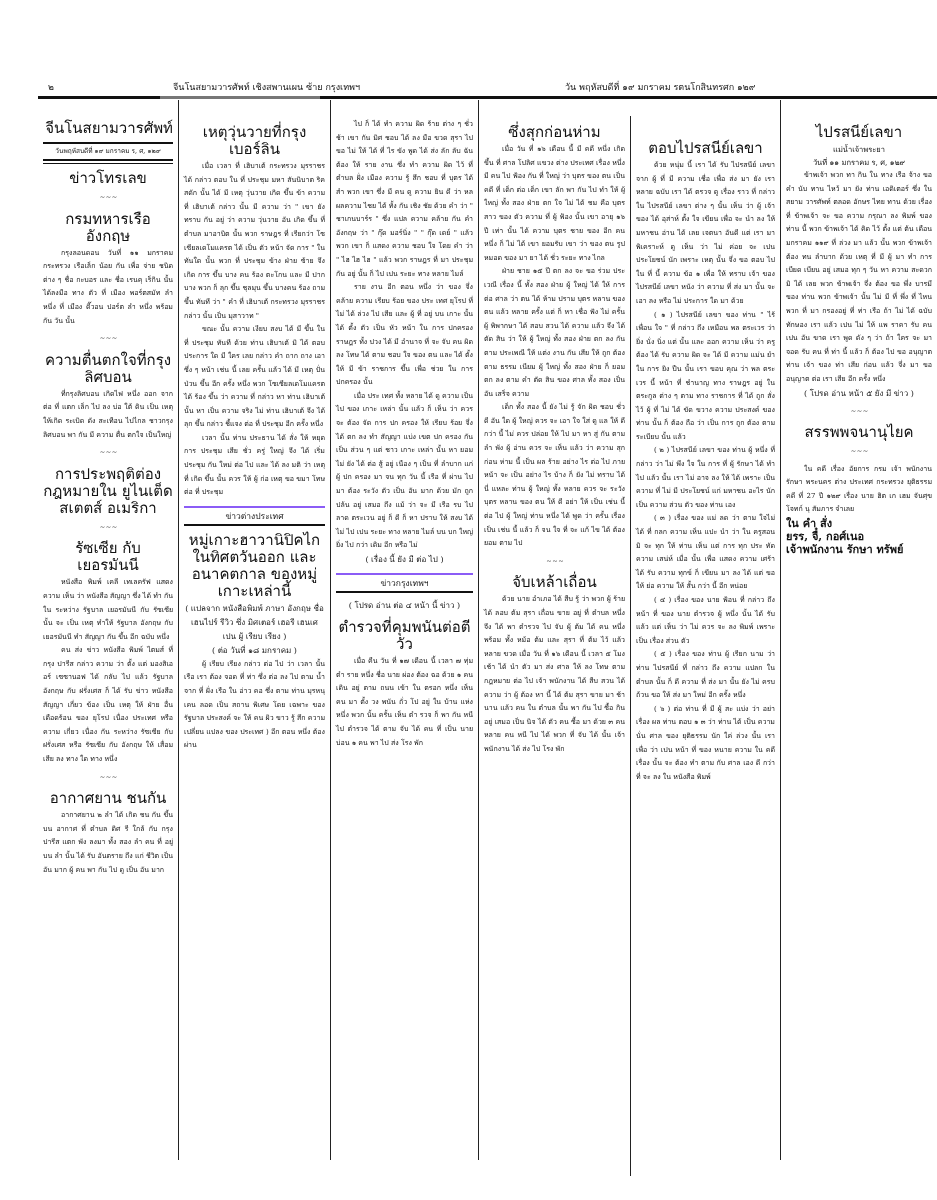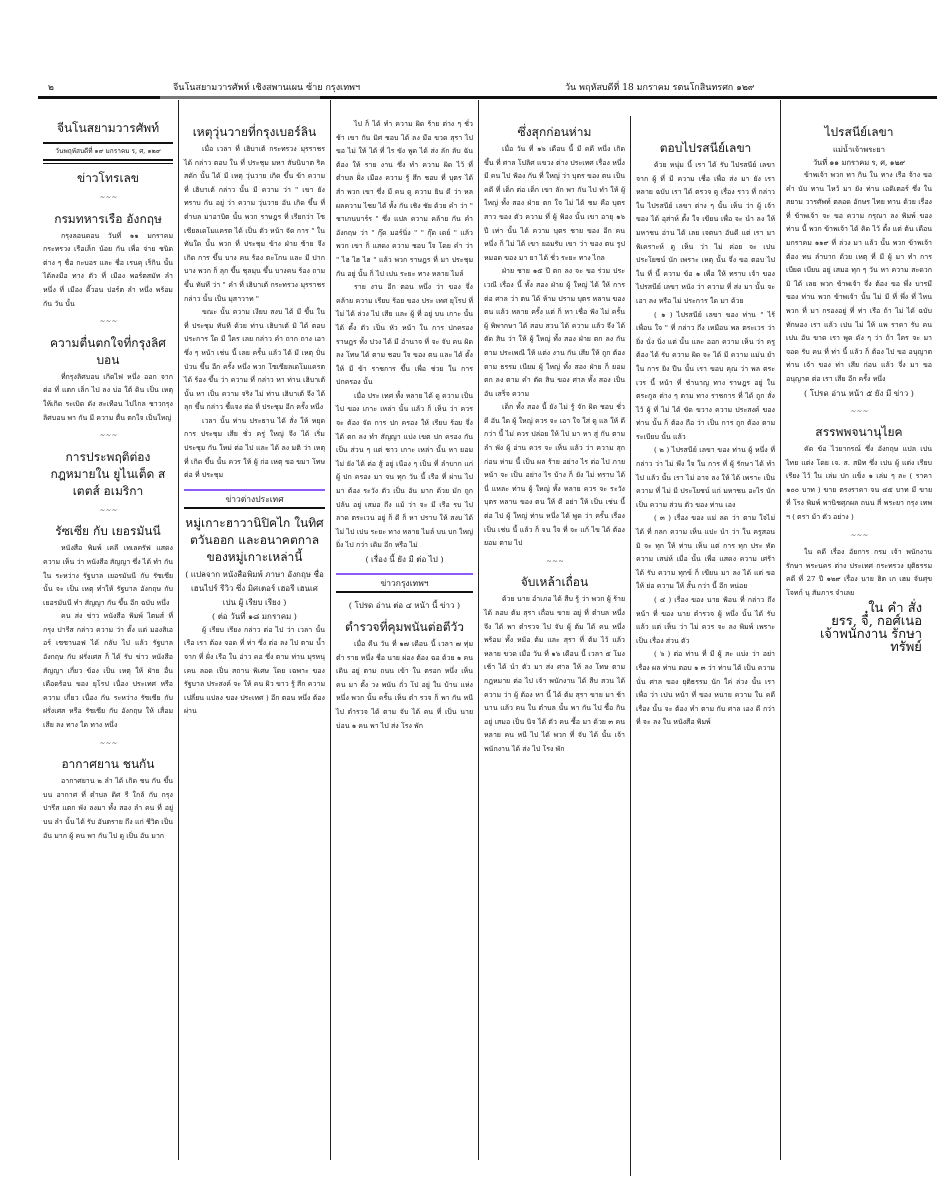--- a/index.html
+++ b/index.html
@@ -11,41 +11,41 @@
   .hdr-left { position:absolute; left:135px; top:0; }
   .hdr-right { position:absolute; left:527px; top:0; }
   .header-rule { position:absolute; left:38px; top:96px; width:899px; height:3px; background:#111; }
   .header-rule.gray { left:160px; width:160px; background:#777; }
   .columns { position:absolute; left:38px; top:100px; width:899px; height:1060px; display:flex; }
   .col { position:relative; height:100%; padding:18px 5px 0 5px; box-sizing:border-box;
          font-size:7px; line-height:13.6px; overflow:hidden; }
   .col + .col { border-left:1.4px solid #222; }
   .c1 { width:140px; } .c2 { width:152px; } .c3 { width:148px; }
   .c4 { width:152px; } .c5 { width:150px;margin-top:16px; } .c6 { width:157px; }
-  .masthead { font-size:12px; text-align:center; line-height:20px; margin-bottom:4px; }
+  .masthead { font-size:15px; text-align:right; line-height:20px; margin-bottom:4px; }
   .mast-rule { height:2px; background:#111; margin:2px 0; }
   .mast-rule.thin { height:1px; }
   .dateline { font-size:6.5px; text-align:center; line-height:11px; }
-  .headline { font-size:12px; text-align:center; line-height:17px; margin:6px 0 2px; }
+  .headline { font-size:15px; text-align:center; line-height:17px; margin:6px 0 2px; }
   .subhead { font-size:7.5px; text-align:center; line-height:13px; }
   .para { text-indent:18px; text-align:justify; margin:0; }
   .ornament { text-align:center; font-size:7px; letter-spacing:-1px; color:#333; margin:4px 0; }
   .boxhead { border-top:2px solid #8b5cf6; border-bottom:2px solid #111; text-align:center;
              font-size:8.5px; line-height:16px; margin:6px 0; }
   .paren { text-align:center; font-size:8px; line-height:14px; }
-  .signature { text-align:right; font-size:13px; line-height:13px; padding-right:10px; }
+  .signature { text-align:left; font-size:11px; line-height:13px; padding-right:10px;font-weight:bold; }
 </style>
 </head>
 <body>
 
 <div>
   <div class="page-header">
     <span class="page-num">๒</span>
     <span class="hdr-left">จีนโนสยามวารศัพท์ เชิงสพานเผน ซ้าย กรุงเทพฯ</span>
-    <span class="hdr-right">วัน พฤหัสบดีที่ 18 มกราคม รตนโกสินทรศก ๑๒๙</span>
+    <span class="hdr-right">วัน พฤหัสบดีที่ ๑๙ มกราคม รตนโกสินทรศก ๑๒๙</span>
   </div>
   <div class="header-rule"></div>
   <div class="header-rule gray"></div>
 
   <div class="columns" id="columns">
     <div class="col c1">
       <div class="masthead">จีนโนสยามวารศัพท์</div>
       <div class="mast-rule"></div>
       <div class="dateline">วันพฤหัสบดีที่ ๑๙ มกราคม ร, ศ, ๑๒๙</div>
       <div class="mast-rule"></div>
@@ -106,33 +106,33 @@
         </div>
       </div>
     <div class="col c5">
         <div class="sections">
           <div class="headline">ตอบไปรสนีย์เลขา</div>
           <p class="para">ด้วย หนุ่ม นี้ เรา ได้ รับ ไปรสนีย์ เลขา จาก ผู้ ที่ มี ความ เชื่อ เพื่อ ส่ง มา ยัง เรา หลาย ฉบับ เรา ได้ ตรวจ ดู เรื่อง ราว ที่ กล่าว ใน ไปรสนีย์ เลขา ต่าง ๆ นั้น เห็น ว่า ผู้ เจ้า ของ ได้ อุส่าห์ ตั้ง ใจ เขียน เพื่อ จะ นำ ลง ให้ มหาชน อ่าน ได้ เลย เจตนา อันดี แต่ เรา มา พิเคราะห์ ดู เห็น ว่า ไม่ ค่อย จะ เปน ประโยชน์ นัก เพราะ เหตุ นั้น จึ่ง ขอ ตอบ ไป ใน ที่ นี้ ความ ข้อ ๑ เพื่อ ให้ ทราบ เจ้า ของ ไปรสนีย์ เลขา หนัง ว่า ความ ที่ ส่ง มา นั้น จะ เอา ลง หรือ ไม่ ประการ ใด มา ด้วย</p>
           <p class="para">( ๑ ) ไปรสนีย์ เลขา ของ ท่าน " ไร้ เพื่อน ใจ " ที่ กล่าว ถึง เหมือน พล ตระเวร ว่า ยิ่ง นั่ง นิ่ง แต่ นั้น และ ออก ความ เห็น ว่า ครู ต้อง ได้ รับ ความ ผิด จะ ได้ มี ความ แม่น ยำ ใน การ ยิง ปืน นั้น เรา ขอบ คุณ ว่า พล ตระเวร นี้ หน้า ที่ ชำนาญ ทาง ราษฎร อยู่ ใน ตระกูล ต่าง ๆ ตาม ทาง ราชการ ที่ ได้ ถูก สั่ง ไว้ ผู้ ที่ ไม่ ได้ ขัด ขวาง ความ ประสงค์ ของ ท่าน นั้น ก็ ต้อง ถือ ว่า เป็น การ ถูก ต้อง ตาม ระเบียบ นั้น แล้ว</p>
           <p class="para">( ๒ ) ไปรสนีย์ เลขา ของ ท่าน ผู้ หนึ่ง ที่ กล่าว ว่า ไม่ พึง ใจ ใน การ ที่ ผู้ รักษา ได้ ทำ ไป แล้ว นั้น เรา ไม่ อาจ ลง ให้ ได้ เพราะ เป็น ความ ที่ ไม่ มี ประโยชน์ แก่ มหาชน อะไร นัก เป็น ความ ส่วน ตัว ของ ท่าน เอง</p>
           <p class="para">( ๓ ) เรื่อง ของ แม่ ลด ว่า ตาม ใจไม่ ได้ ที่ กลก ความ เห็น แปะ นำ ว่า ใน ครูสอน มิ จะ ทุก ให้ ท่าน เห็น แต่ การ ทุก ประ ทัด ความ เสน่ห์ เมื่อ นั้น เพื่อ แสดง ความ เศร้า ได้ รับ ความ ทุกข์ ก็ เขียน มา ลง ได้ แต่ ขอ ให้ ย่อ ความ ให้ สั้น กว่า นี้ อีก หน่อย</p>
           <p class="para">( ๔ ) เรื่อง ของ นาย ฟ้อน ที่ กล่าว ถึง หน้า ที่ ของ นาย ตำรวจ ผู้ หนึ่ง นั้น ได้ รับ แล้ว แต่ เห็น ว่า ไม่ ควร จะ ลง พิมพ์ เพราะ เป็น เรื่อง ส่วน ตัว</p>
+          <p class="para">( ๕ ) เรื่อง ของ ท่าน ผู้ เรียก นาม ว่า ท่าน ไปรสนีย์ ที่ กล่าว ถึง ความ แปลก ใน ตำบล นั้น ก็ ดี ความ ที่ ส่ง มา นั้น ยัง ไม่ ครบ ถ้วน ขอ ให้ ส่ง มา ใหม่ อีก ครั้ง หนึ่ง</p>
           <p class="para">( ๖ ) ต่อ ท่าน ที่ มี ผู้ สะ แบ่ง ว่า อย่า เรื่อง ผล ท่าน ตอบ ๑ ๓ ว่า ท่าน ได้ เป็น ความ นั่น ศาล ของ ยุติธรรม นัก ใค่ ล่วง นั้น เรา เพื่อ ว่า เปน หน้า ที่ ของ หนาย ความ ใน คดี เรื่อง นั้น จะ ต้อง ทำ ตาม กับ ศาล เอง ดี กว่า ที่ จะ ลง ใน หนังสือ พิมพ์</p>
         </div>
       </div>
     <div class="col c6">
         <div class="sections">
           <div class="headline">ไปรสนีย์เลขา</div>
           <div class="subhead">แม่น้ำเจ้าพระยา</div>
           <div class="subhead">วันที่ ๑๑ มกราคม ร, ศ, ๑๒๙</div>
           <p class="para">ข้าพเจ้า พวก ทา กิน ใน ทาง เรือ จ้าง ขอ คำ นับ ทาน ไหว้ มา ยัง ท่าน เอดิเตอร์ ซึ่ง ใน สยาม วารศัพท์ ตลอด อักษร ไทย ทาน ด้วย เรื่อง ที่ ข้าพเจ้า จะ ขอ ความ กรุณา ลง พิมพ์ ของ ท่าน นี้ พวก ข้าพเจ้า ได้ คิด ไว้ ตั้ง แต่ ต้น เดือน มกราคม ๑๑๙ ที่ ล่วง มา แล้ว นั้น พวก ข้าพเจ้า ต้อง ทน ลำบาก ด้วย เหตุ ที่ มี ผู้ มา ทำ การ เบียด เบียน อยู่ เสมอ ทุก ๆ วัน หา ความ สะดวก มิ ได้ เลย พวก ข้าพเจ้า จึ่ง ต้อง ขอ พึ่ง บารมี ของ ท่าน พวก ข้าพเจ้า นั้น ไม่ มี ที่ พึ่ง ที่ ไหน พวก ที่ มา กรองอยู่ ที่ ท่า เรือ ถ้า ไม่ ได้ ฉบับ ทักษอง เรา แล้ว เปน ไม่ ให้ แพ ราคา รับ คน เปน อัน ขาด เรา พูด ดัง ๆ ว่า ถ้า ใคร จะ มา จอด รับ คน ที่ ท่า นี้ แล้ว ก็ ต้อง ไป ขอ อนุญาต ท่าน เจ้า ของ ท่า เสีย ก่อน แล้ว จึ่ง มา ขอ อนุญาต ต่อ เรา เสีย อีก ครั้ง หนึ่ง</p>
           <div class="paren">( โปรด อ่าน หน้า ๕ ยัง มี ข่าว )</div>
           <div class="ornament">～～～</div>
           <div class="headline">สรรพพจนานุไยค</div>
-          <p class="para">คัด ข้อ ไวยากรณ์ ซึ่ง อังกฤษ แปล เปน ไทย แต่ง โดย เจ. ส. สมิท ซึ่ง เปน ผู้ แต่ง เรียบ เรียง ไว้ ใน เล่ม ปก แข็ง ๑ เล่ม ๆ ละ ( ราคา ๑๐๐ บาท ) ขาย ตรงราคา จน ๔๕ บาท มี ขาย ที่ โรง พิมพ์ พานิชศุภผล ถนน สี่ พระยา กรุง เทพ ฯ ( ตรา ม้า ตัว อย่าง )</p>
           <div class="ornament">～～～</div>
           <p class="para">ใน คดี เรื่อง อัยการ กรม เจ้า พนักงาน รักษา พระนคร ต่าง ประเทศ กระทรวง ยุติธรรม คดี ที่ 27 ปี ๑๒๙ เรื่อง นาย ฮิต เก เฮม จันศุข โจทก์ นุ สัมภาร จำเลย</p>
           <div class="signature">ใน คำ สั่ง</div>
           <div class="signature">ยรร, จื๋, กอศ์เนอ</div>
           <div class="signature">เจ้าพนักงาน รักษา ทรัพย์</div>
         </div>
       </div>
   </div>
 </div>
 

